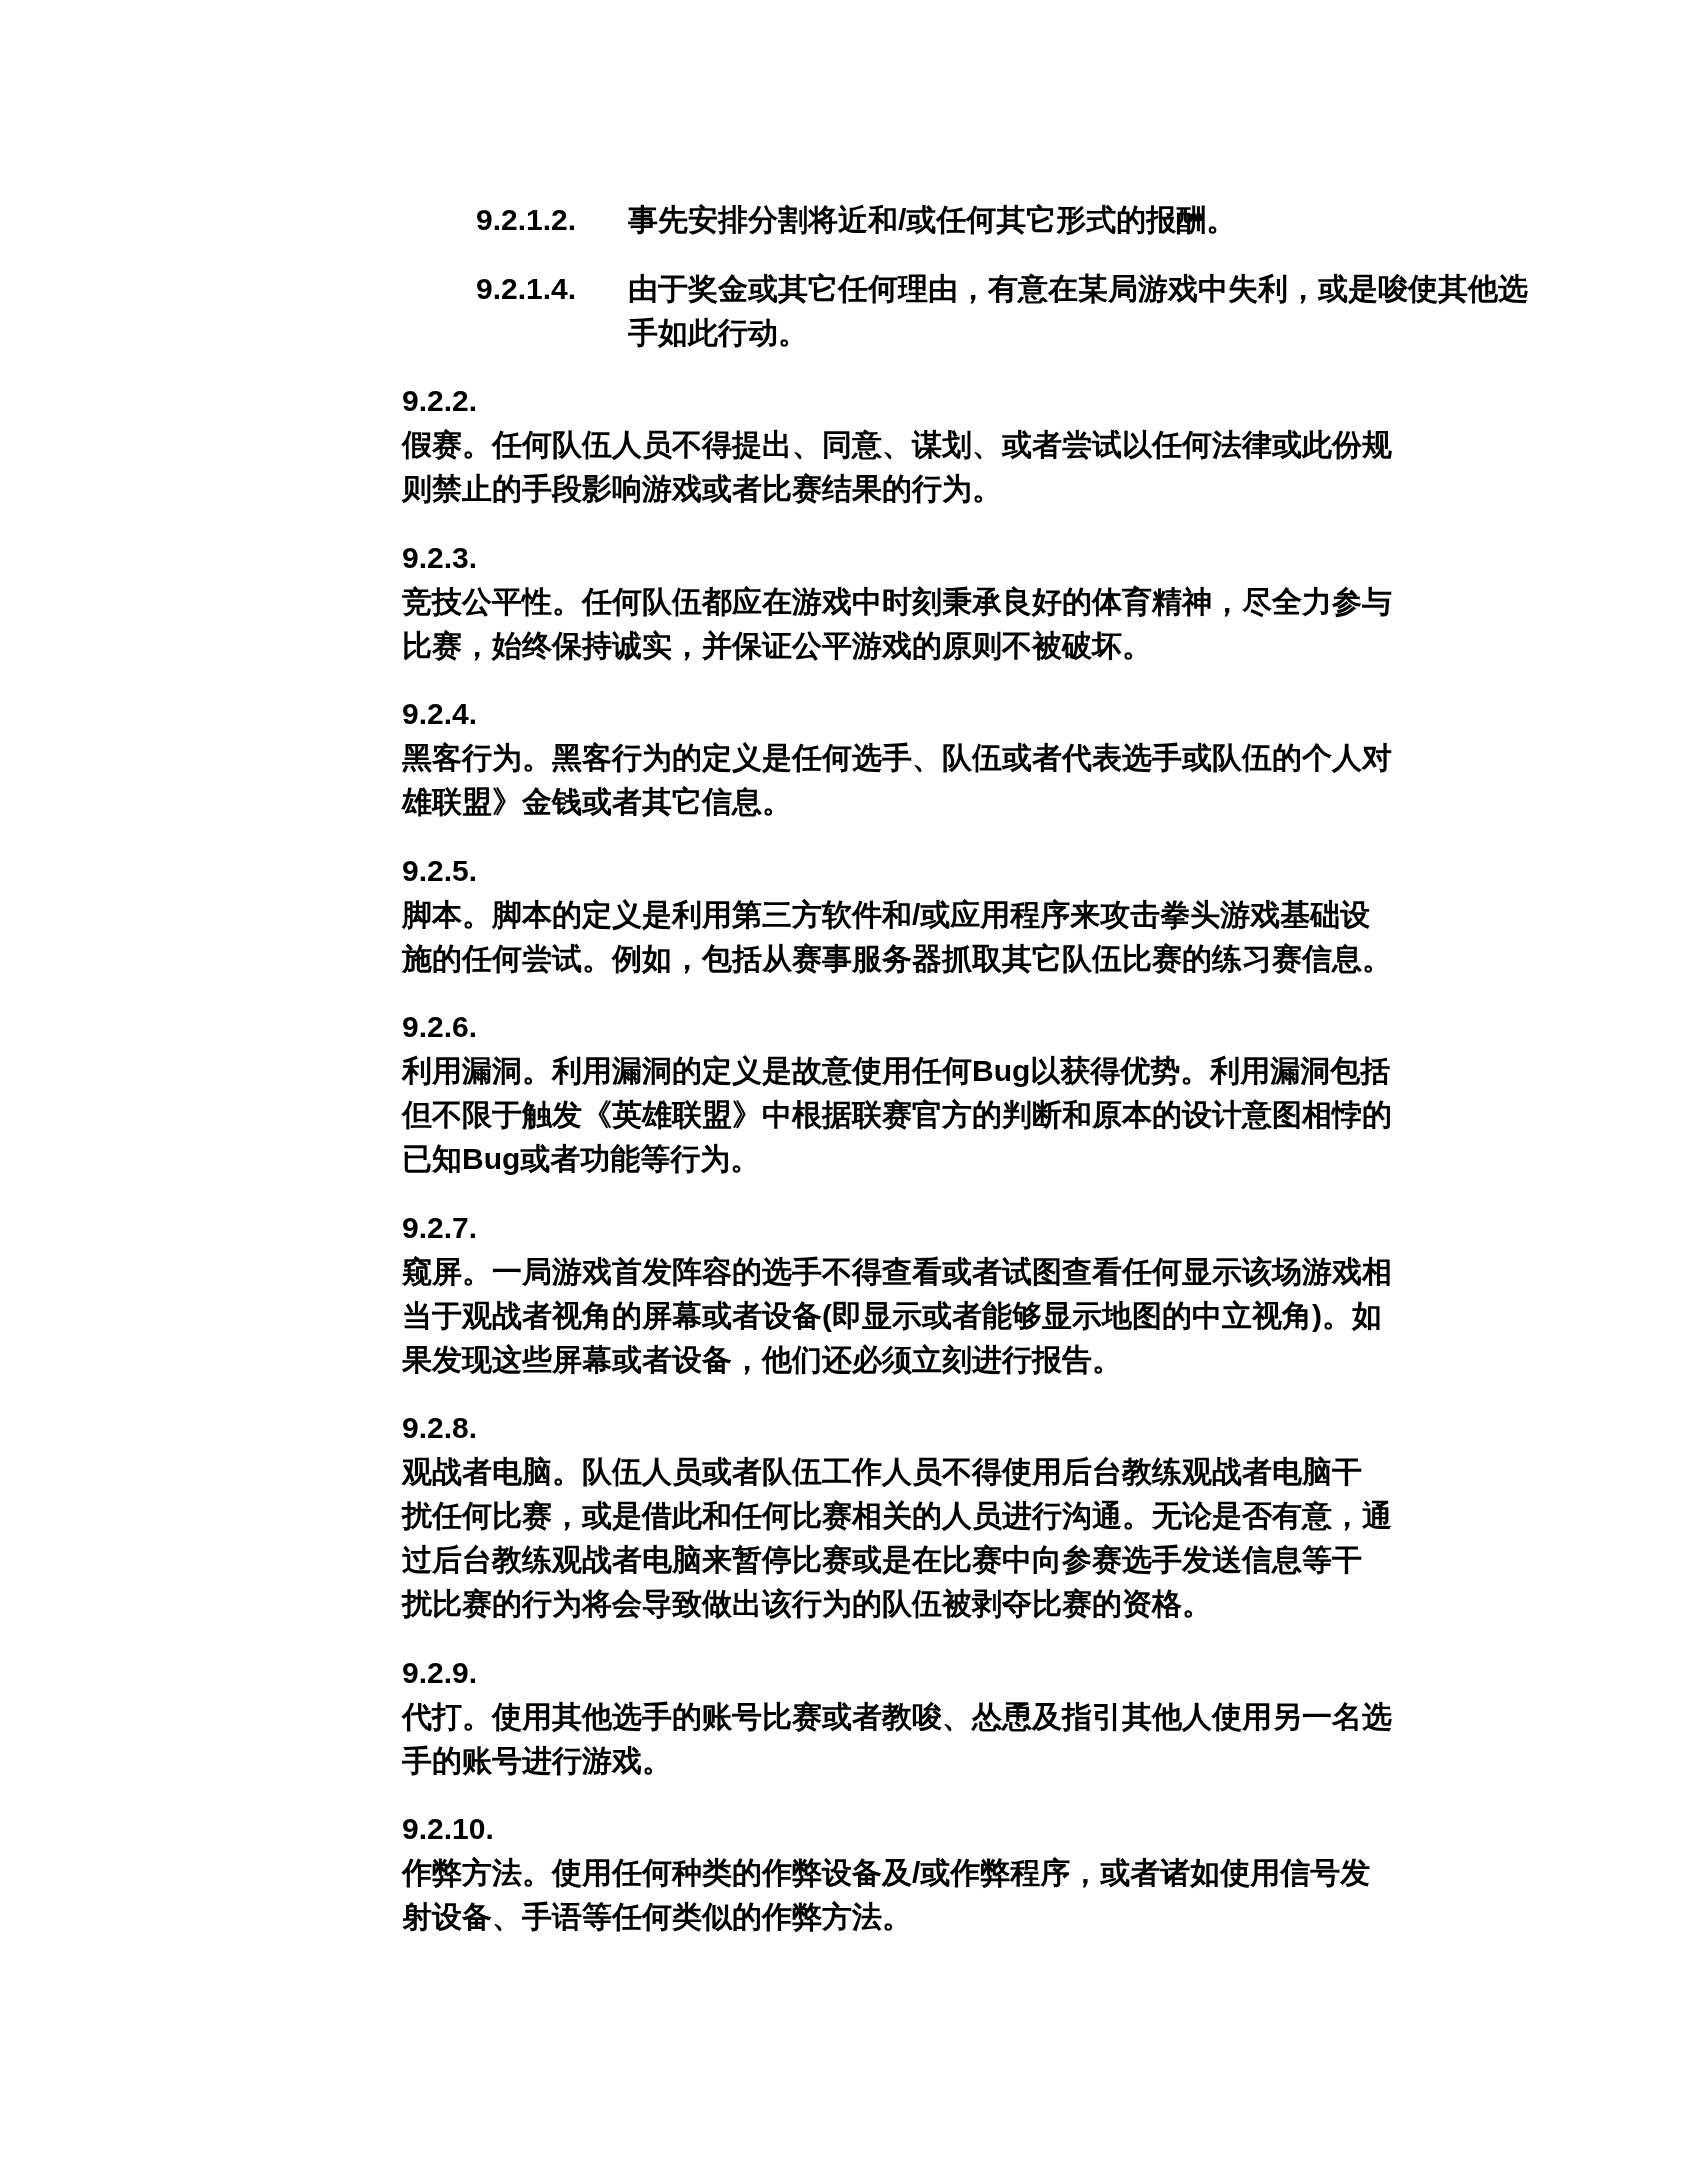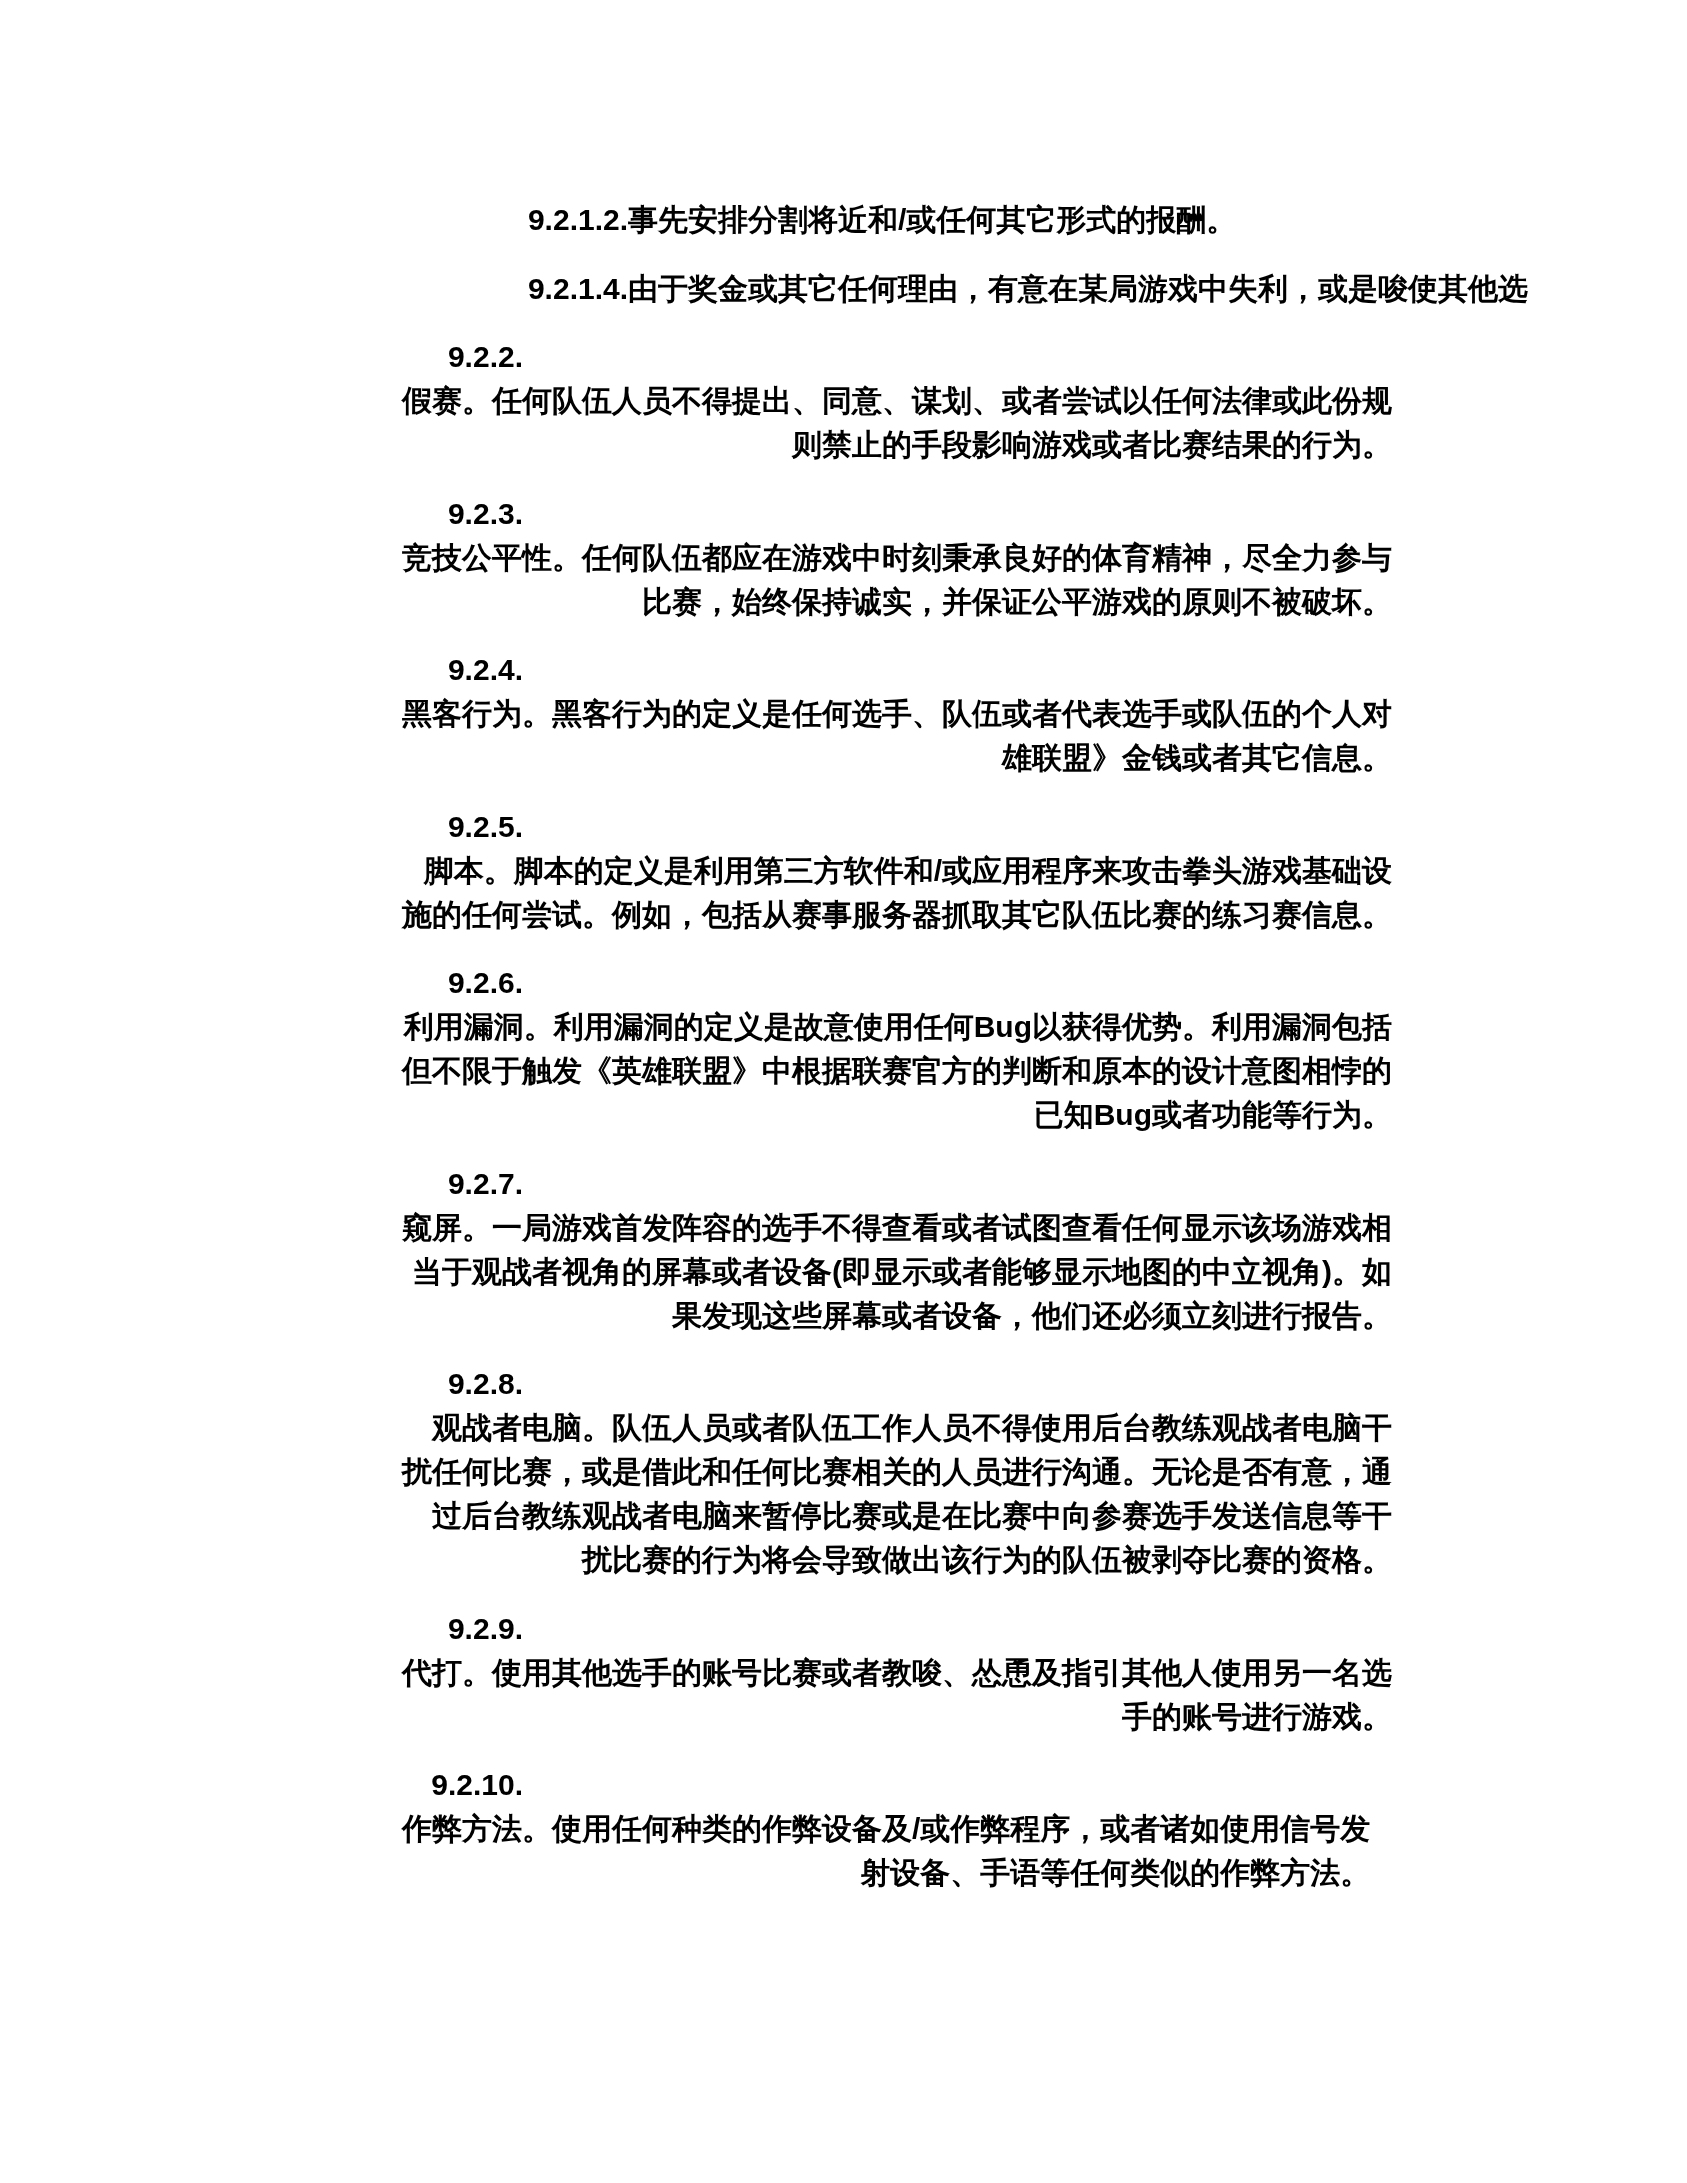--- a/index.html
+++ b/index.html
@@ -11,21 +11,20 @@
     position: relative;
     width: 1687px;
     height: 2183px;
     box-sizing: border-box;
     padding-top: 198px;
     background: #ffffff;
     color: #000000;
     font-family: "Liberation Sans", "DejaVu Sans", sans-serif;
     font-weight: 700;
     overflow: hidden;
-    text-align: right;
   }
   .rules-list { width: 100%; }
   .item {
     display: flex;
     align-items: flex-start;
     font-size: 30px;
     line-height: 44px;
     margin-bottom: 24.5px;
   }
   .item:last-child { margin-bottom: 17px; }
@@ -51,20 +50,21 @@
       <div class="item sub">
         <div class="num">9.2.1.2.</div>
         <div class="body">
           <div class="line">事先安排分割将近和/或任何其它形式的报酬。</div>
         </div>
       </div>
       <div class="item sub">
         <div class="num">9.2.1.4.</div>
         <div class="body">
           <div class="line">由于奖金或其它任何理由，有意在某局游戏中失利，或是唆使其他选</div>
+          <div class="line">手如此行动。</div>
         </div>
       </div>
       <div class="item main">
         <div class="num">9.2.2.</div>
         <div class="body">
           <div class="line">假赛。任何队伍人员不得提出、同意、谋划、或者尝试以任何法律或此份规</div>
           <div class="line">则禁止的手段影响游戏或者比赛结果的行为。</div>
         </div>
       </div>
       <div class="item main">

